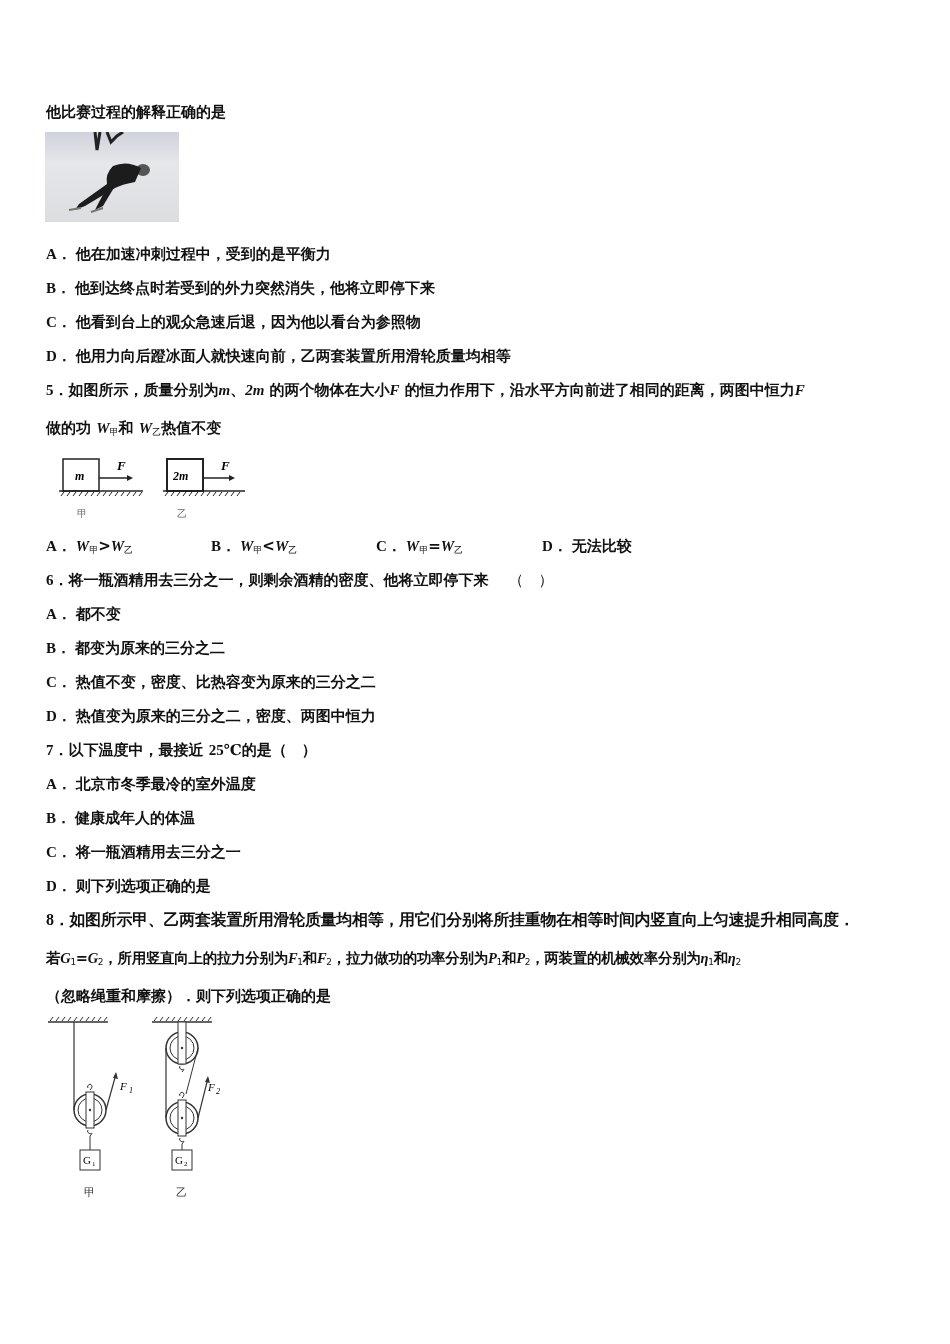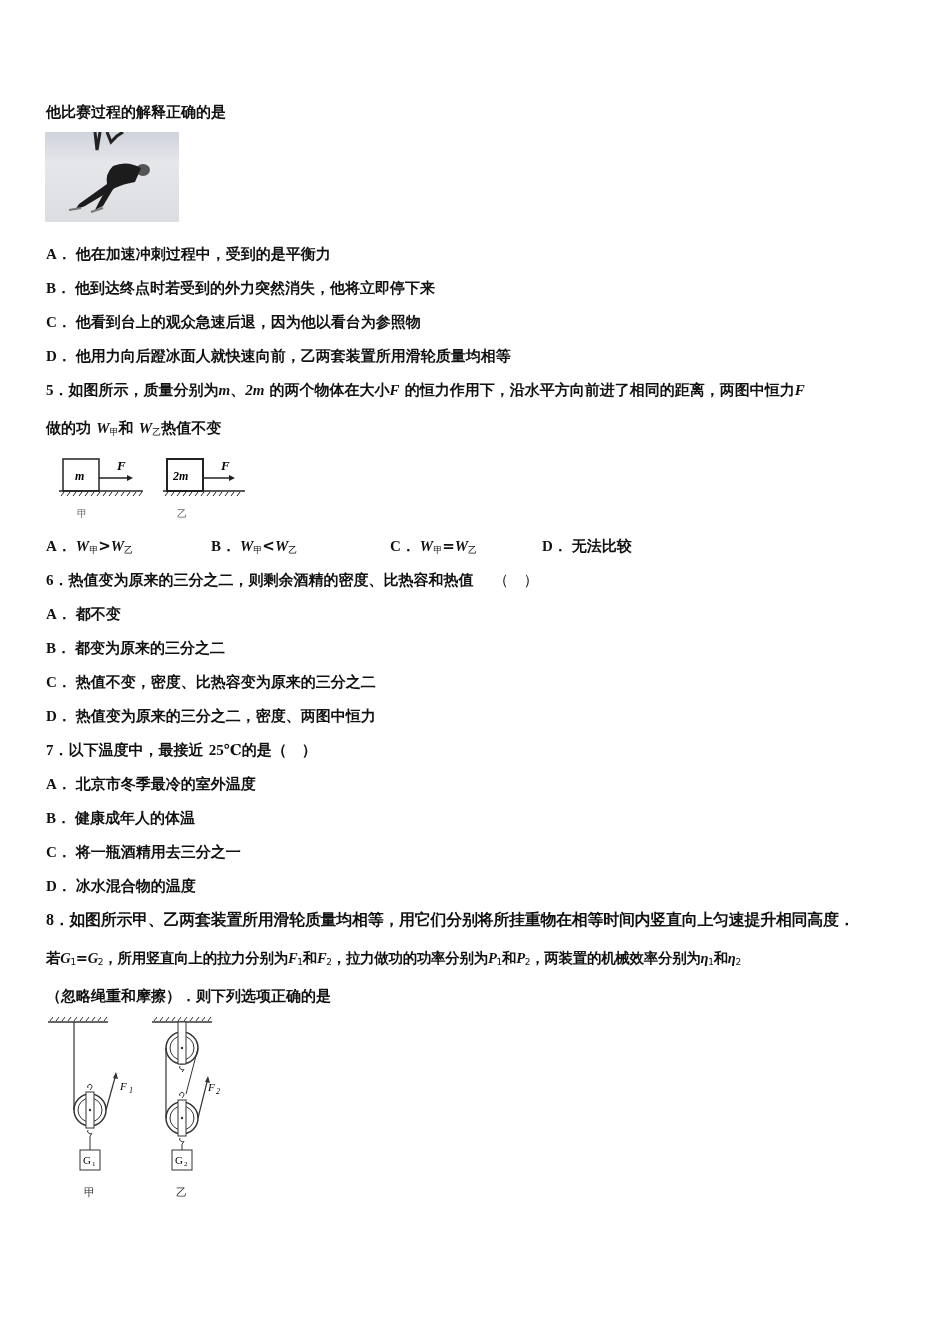--- a/index.html
+++ b/index.html
@@ -55,35 +55,35 @@
     <path d="M110 41 L113 37 M116 41 L119 37 M122 41 L125 37 M128 41 L131 37 M134 41 L137 37 M140 41 L143 37 M146 41 L149 37 M152 41 L155 37 M158 41 L161 37 M164 41 L167 37 M170 41 L173 37 M176 41 L179 37 M182 41 L185 37" stroke="#222" stroke-width="1"></path>
     <text x="118" y="25" font-size="12" font-style="italic" font-weight="bold">2m</text>
     <text x="166" y="15" font-size="13" font-style="italic" font-weight="bold">F</text>
     <text x="122" y="62" font-size="10" fill="#666">乙</text>
   </svg>
 </div>
 
 <div class="line" style="top:536px;width:860px;height:20px;">
   <span class="opt4" style="left:0"><span class="lbl">A．</span><span class="it">W</span><span class="sub">甲</span><span>&gt;</span><span class="it">W</span><span class="sub">乙</span></span>
   <span class="opt4" style="left:165px"><span class="lbl">B．</span><span class="it">W</span><span class="sub">甲</span><span>&lt;</span><span class="it">W</span><span class="sub">乙</span></span>
-  <span class="opt4" style="left:344px"><span class="lbl">C．</span><span class="it">W</span><span class="sub">甲</span><span>=</span><span class="it">W</span><span class="sub">乙</span></span>
+  <span class="opt4" style="left:330px"><span class="lbl">C．</span><span class="it">W</span><span class="sub">甲</span><span>=</span><span class="it">W</span><span class="sub">乙</span></span>
   <span class="opt4" style="left:496px"><span class="lbl">D．</span><span>无法比较</span></span>
 </div>
 
-<div class="line" style="top:570px"><span class="num">6．</span><span>热值变为原来的三分之二，则剩余酒精的密度、比热容和热值</span><span style="margin-left:20px;font-weight:normal">（　）</span></div>
+<div class="line" style="top:570px"><span class="num">6．</span><span>将一瓶酒精用去三分之一，则剩余酒精的密度、他将立即停下来</span><span style="margin-left:20px;font-weight:normal">（　）</span></div>
 <div class="line" style="top:604px"><span class="lbl">A．</span><span>都不变</span></div>
 <div class="line" style="top:638px"><span class="lbl">B．</span><span>都变为原来的三分之二</span></div>
 <div class="line" style="top:672px"><span class="lbl">C．</span><span>热值不变，密度、比热容变为原来的三分之二</span></div>
 <div class="line" style="top:706px"><span class="lbl">D．</span><span>热值变为原来的三分之二，密度、两图中恒力</span></div>
 
 <div class="line" style="top:740px"><span class="num">7．</span><span>以下温度中，最接近 </span><span class="num">25℃</span><span>的是（　）</span></div>
 <div class="line" style="top:774px"><span class="lbl">A．</span><span>北京市冬季最冷的室外温度</span></div>
 <div class="line" style="top:808px"><span class="lbl">B．</span><span>健康成年人的体温</span></div>
 <div class="line" style="top:842px"><span class="lbl">C．</span><span>将一瓶酒精用去三分之一</span></div>
-<div class="line" style="top:876px"><span class="lbl">D．</span><span>冰水混合物的温度</span></div>
+<div class="line" style="top:876px"><span class="lbl">D．</span><span>则下列选项正确的是</span></div>
 
 <div class="line" style="top:910px;font-size:16px;letter-spacing:-0.3px"><span class="num">8．</span><span>如图所示甲、乙两套装置所用滑轮质量均相等，用它们分别将所挂重物在相等时间内竖直向上匀速提升相同高度．</span></div>
 <div class="line" style="top:948px;font-size:14.5px;letter-spacing:-0.3px"><span>若</span><span class="it">G</span><span class="sub">1</span><span>=</span><span class="it">G</span><span class="sub">2</span><span>，所用竖直向上的拉力分别为</span><span class="it">F</span><span class="sub">1</span><span>和</span><span class="it">F</span><span class="sub">2</span><span>，拉力做功的功率分别为</span><span class="it">P</span><span class="sub">1</span><span>和</span><span class="it">P</span><span class="sub">2</span><span>，两装置的机械效率分别为</span><span class="it">η</span><span class="sub">1</span><span>和</span><span class="it">η</span><span class="sub">2</span></div>
 <div class="line" style="top:986px"><span>（忽略绳重和摩擦）．则下列选项正确的是</span></div>
 
 <div style="position:absolute;left:44px;top:1016px;width:180px;height:190px;">
   <svg width="180" height="190" viewBox="0 0 180 190">
 
     <line x1="4" y1="6" x2="64" y2="6" stroke="#333" stroke-width="1.5"></line>
     <path d="M6 5 L9 1 M12 5 L15 1 M18 5 L21 1 M24 5 L27 1 M30 5 L33 1 M36 5 L39 1 M42 5 L45 1 M48 5 L51 1 M54 5 L57 1 M60 5 L63 1" stroke="#333" stroke-width="1"></path>

